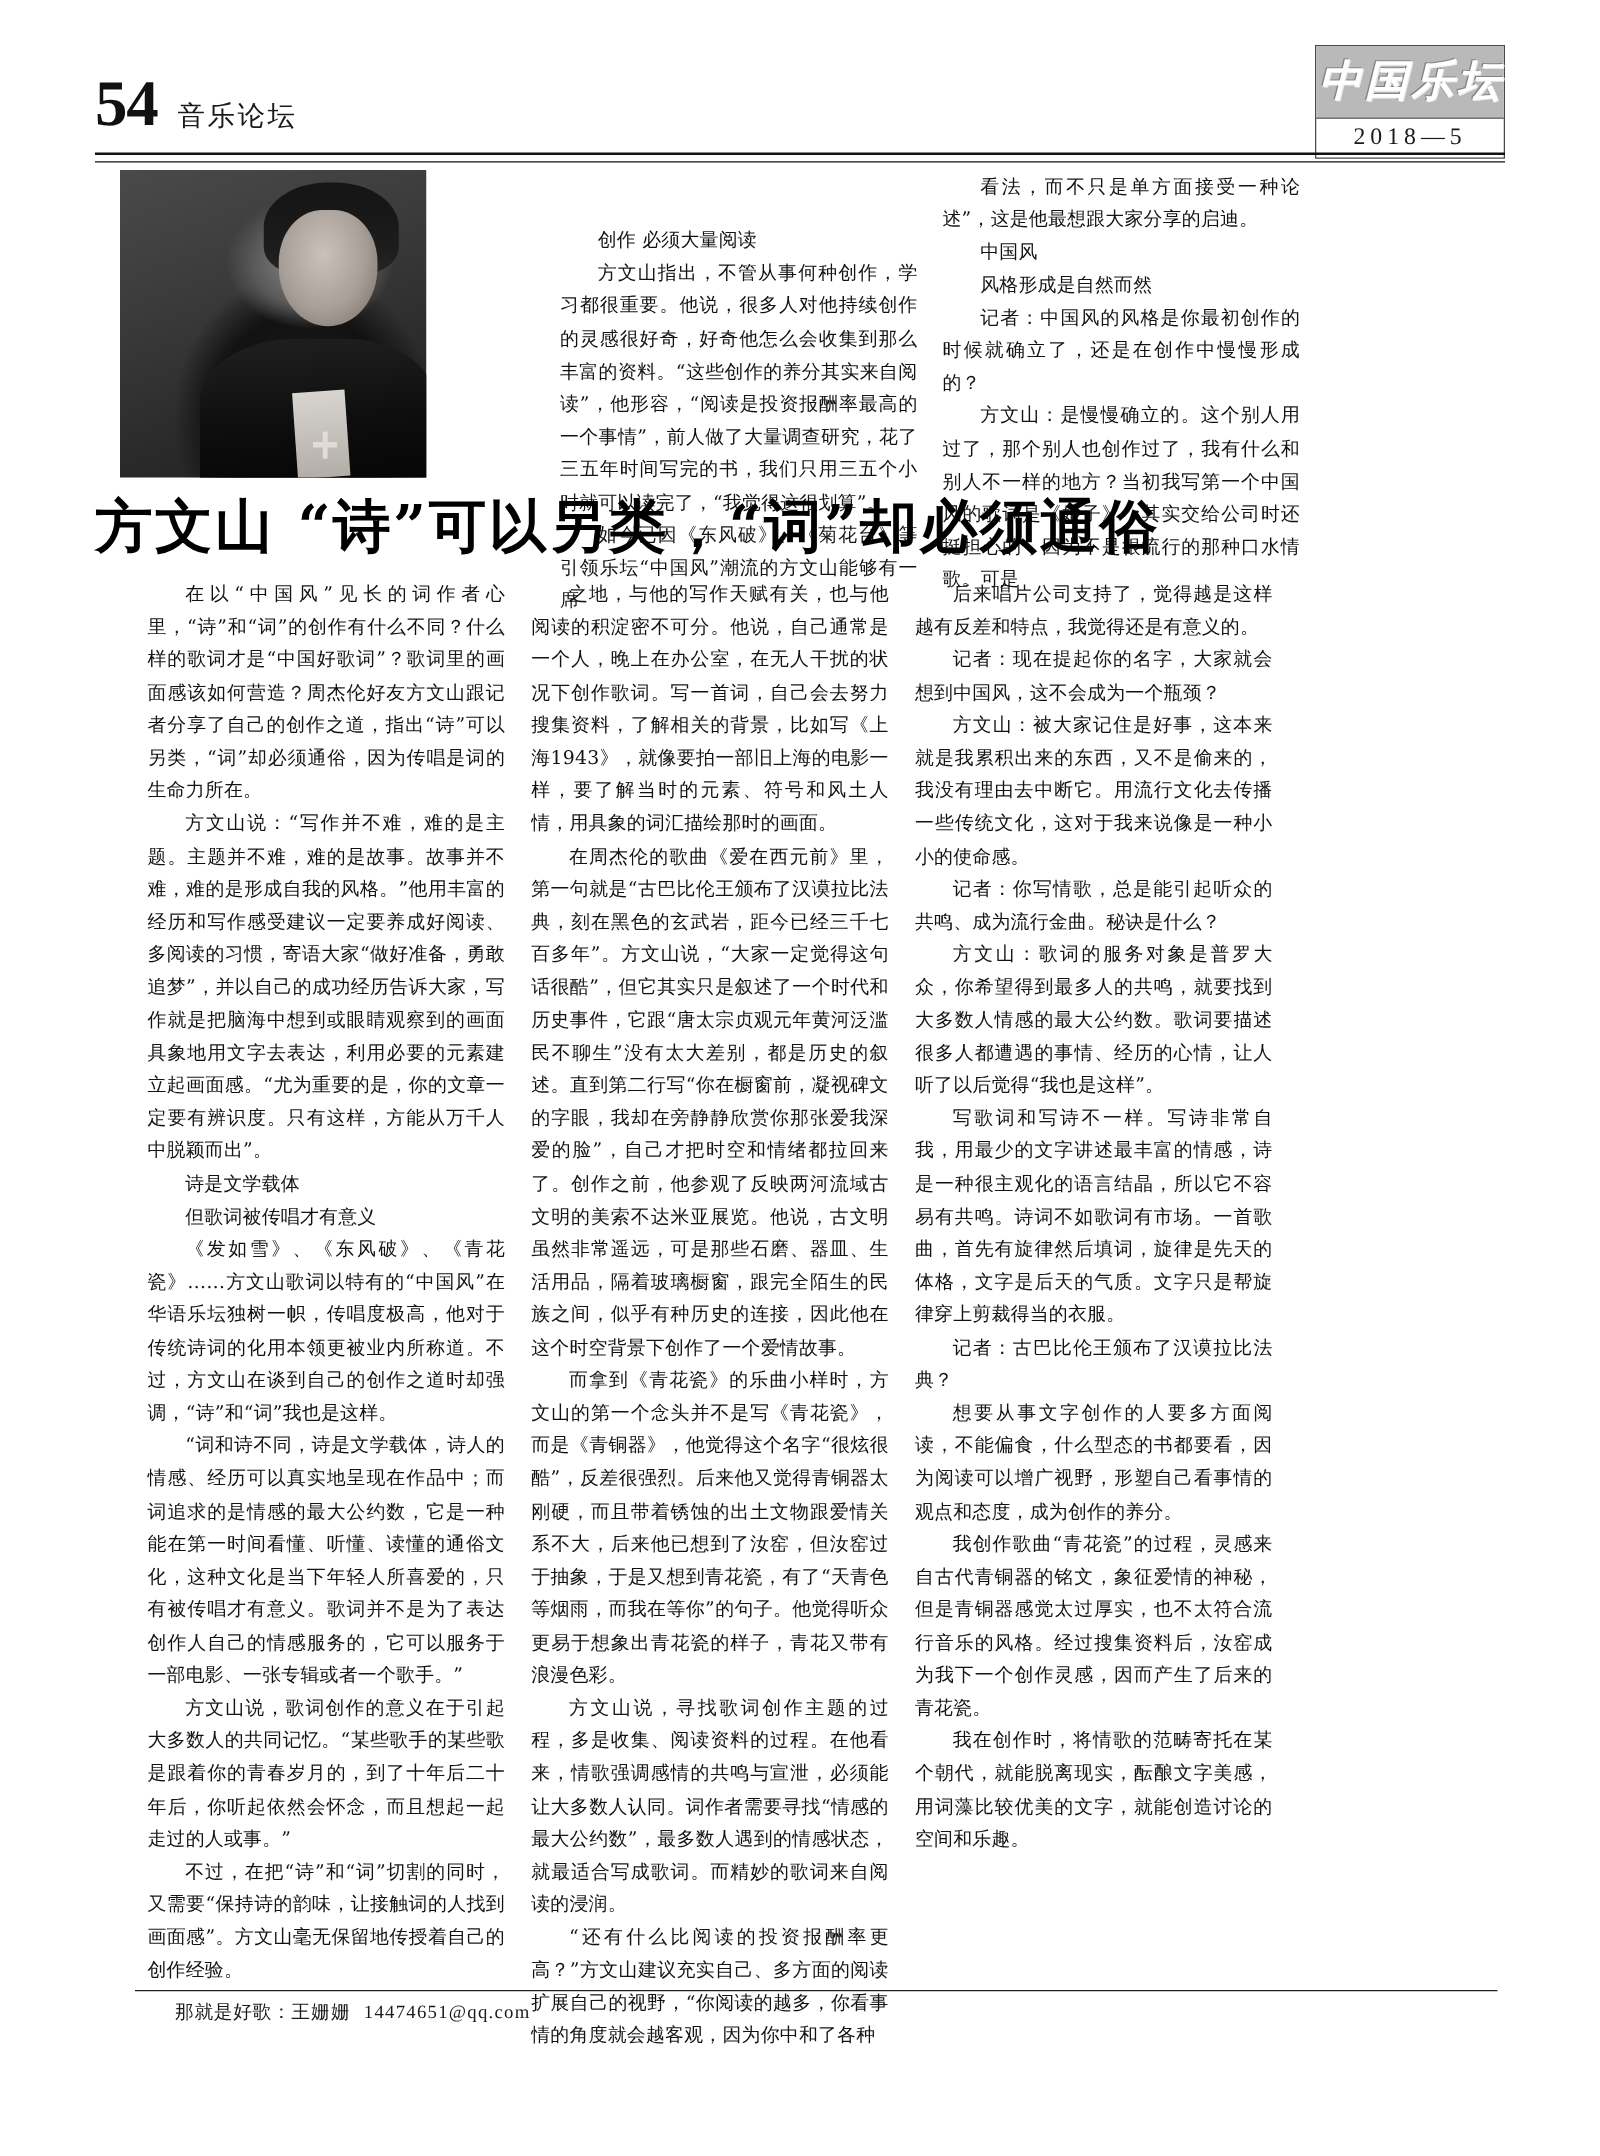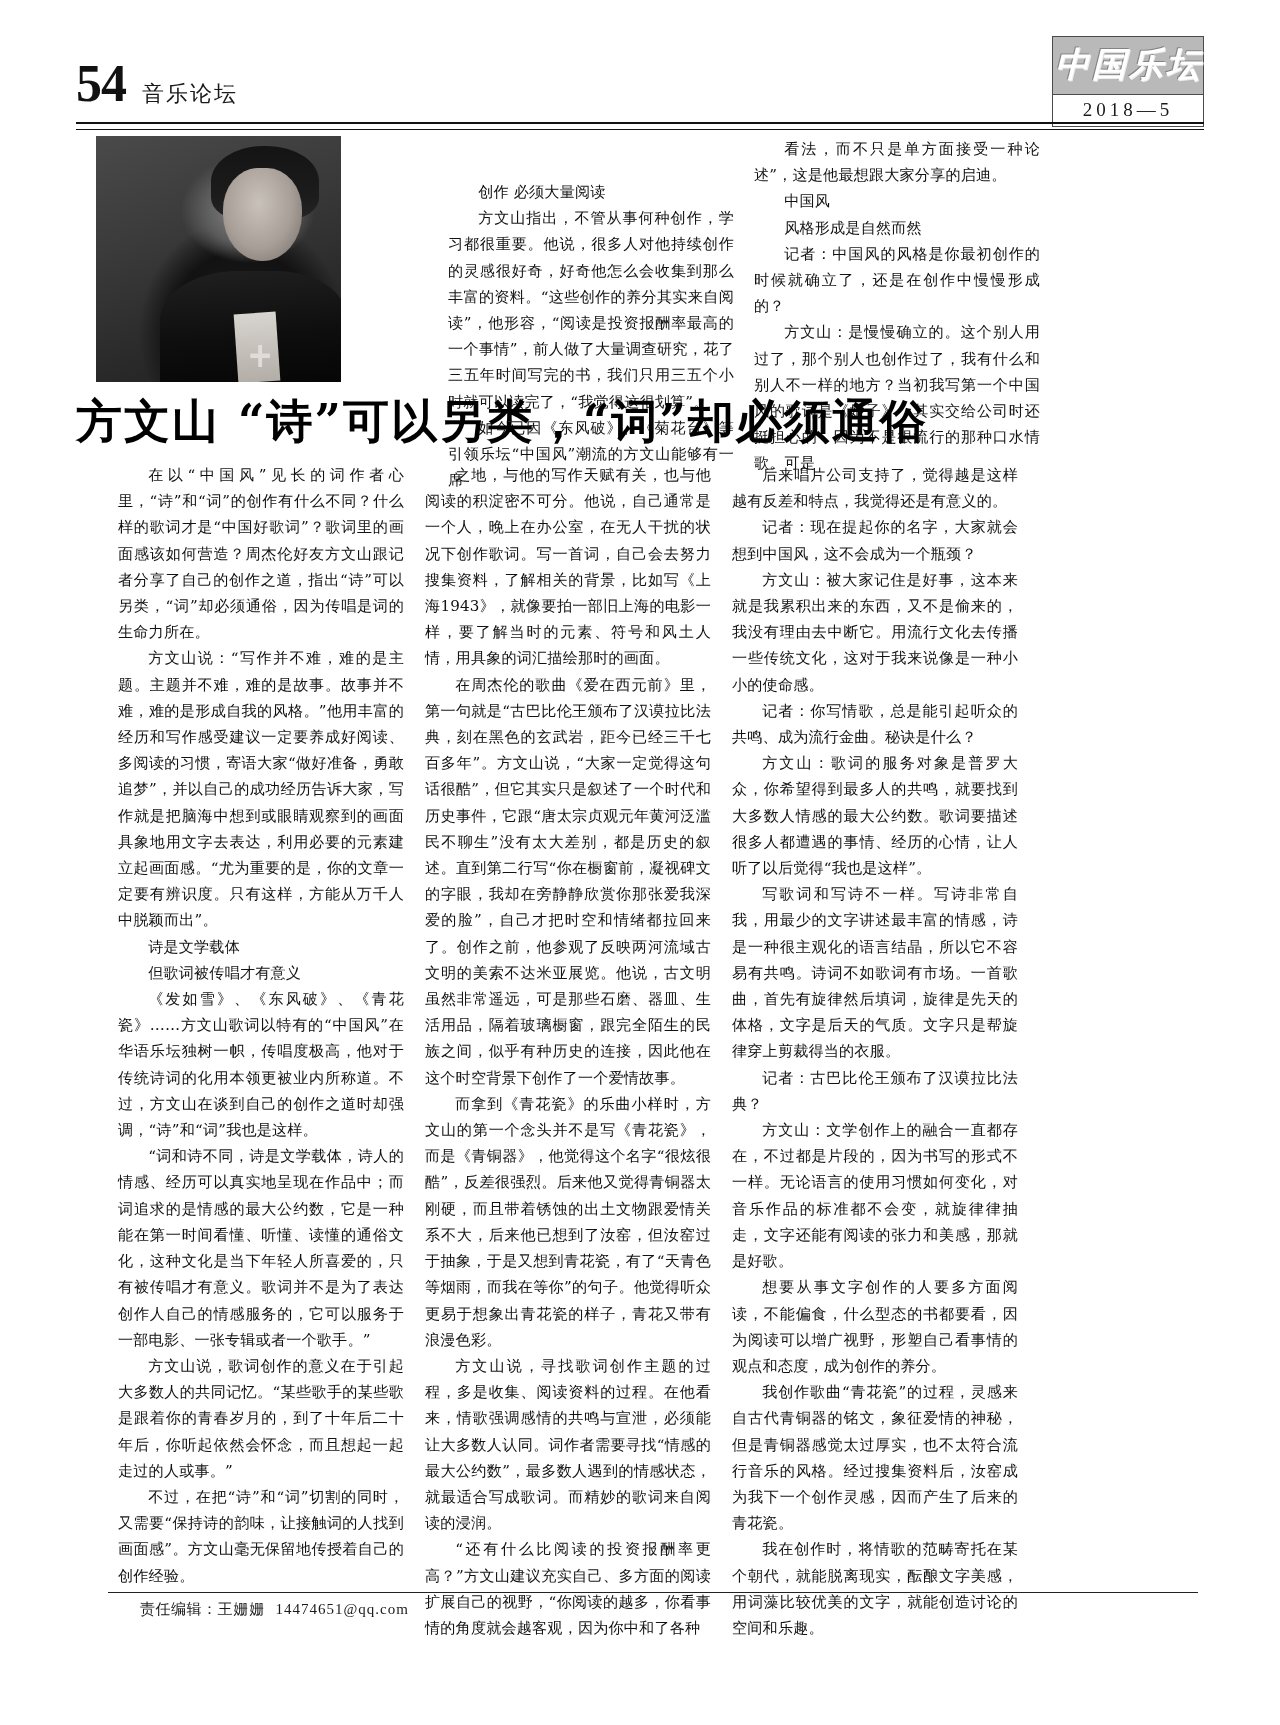--- a/index.html
+++ b/index.html
@@ -332,25 +332,24 @@
     </div>
 
     <div class="mcol c3">
       <p class="body">后来唱片公司支持了，觉得越是这样越有反差和特点，我觉得还是有意义的。</p>
       <p class="body">记者：现在提起你的名字，大家就会想到中国风，这不会成为一个瓶颈？</p>
       <p class="body">方文山：被大家记住是好事，这本来就是我累积出来的东西，又不是偷来的，我没有理由去中断它。用流行文化去传播一些传统文化，这对于我来说像是一种小小的使命感。</p>
       <p class="body">记者：你写情歌，总是能引起听众的共鸣、成为流行金曲。秘诀是什么？</p>
       <p class="body">方文山：歌词的服务对象是普罗大众，你希望得到最多人的共鸣，就要找到大多数人情感的最大公约数。歌词要描述很多人都遭遇的事情、经历的心情，让人听了以后觉得“我也是这样”。</p>
       <p class="body">写歌词和写诗不一样。写诗非常自我，用最少的文字讲述最丰富的情感，诗是一种很主观化的语言结晶，所以它不容易有共鸣。诗词不如歌词有市场。一首歌曲，首先有旋律然后填词，旋律是先天的体格，文字是后天的气质。文字只是帮旋律穿上剪裁得当的衣服。</p>
       <p class="body">记者：古巴比伦王颁布了汉谟拉比法典？</p>
-      <p class="body">方文山：文学创作上的融合一直都存在，不过都是片段的，因为书写的形式不一样。无论语言的使用习惯如何变化，对音乐作品的标准都不会变，就旋律律抽走，文字还能有阅读的张力和美感，那就是好歌。</p>
       <p class="body">想要从事文字创作的人要多方面阅读，不能偏食，什么型态的书都要看，因为阅读可以增广视野，形塑自己看事情的观点和态度，成为创作的养分。</p>
       <p class="body">我创作歌曲“青花瓷”的过程，灵感来自古代青铜器的铭文，象征爱情的神秘，但是青铜器感觉太过厚实，也不太符合流行音乐的风格。经过搜集资料后，汝窑成为我下一个创作灵感，因而产生了后来的青花瓷。</p>
       <p class="body">我在创作时，将情歌的范畴寄托在某个朝代，就能脱离现实，酝酿文字美感，用词藻比较优美的文字，就能创造讨论的空间和乐趣。</p>
     </div>
   </div>
 
   <div class="rule-bottom"></div>
   <div class="footer">
-    <span>责任编辑：</span><span class="editor-name">王姗姗</span><span class="mail">14474651@qq.com</span>
+    <span>那就是好歌：</span><span class="editor-name">王姗姗</span><span class="mail">14474651@qq.com</span>
   </div>
 
 </div>
 
 </body></html>

